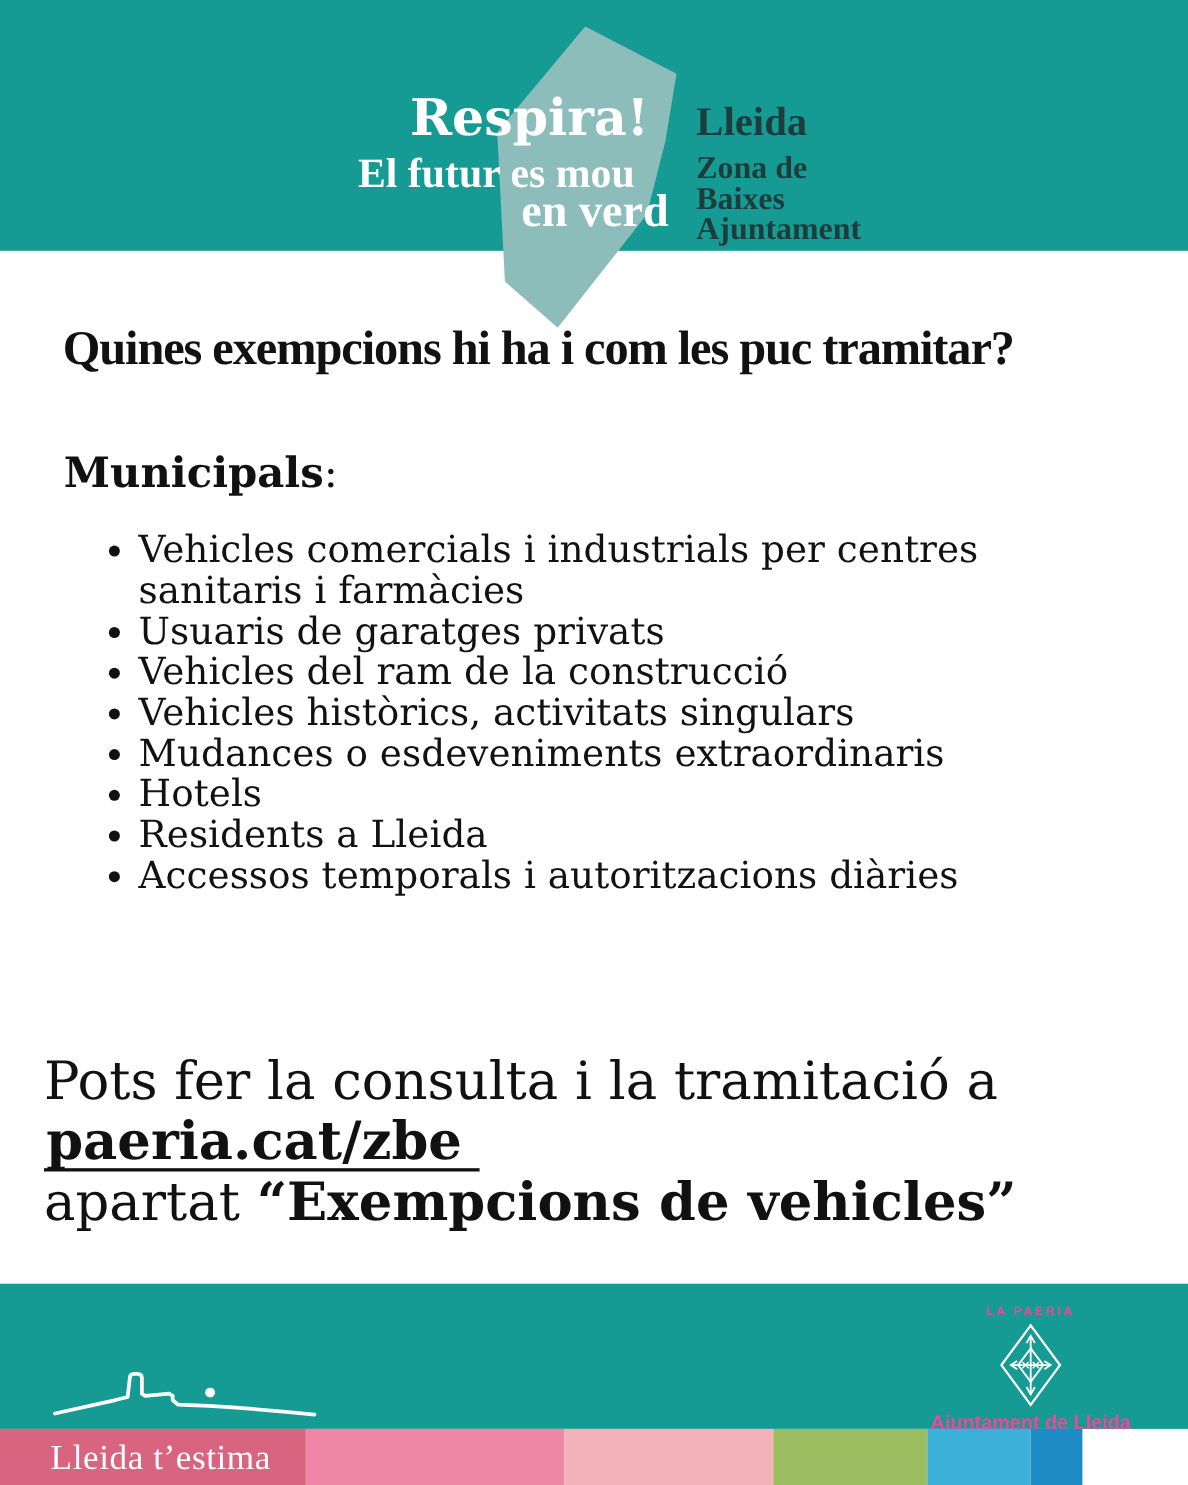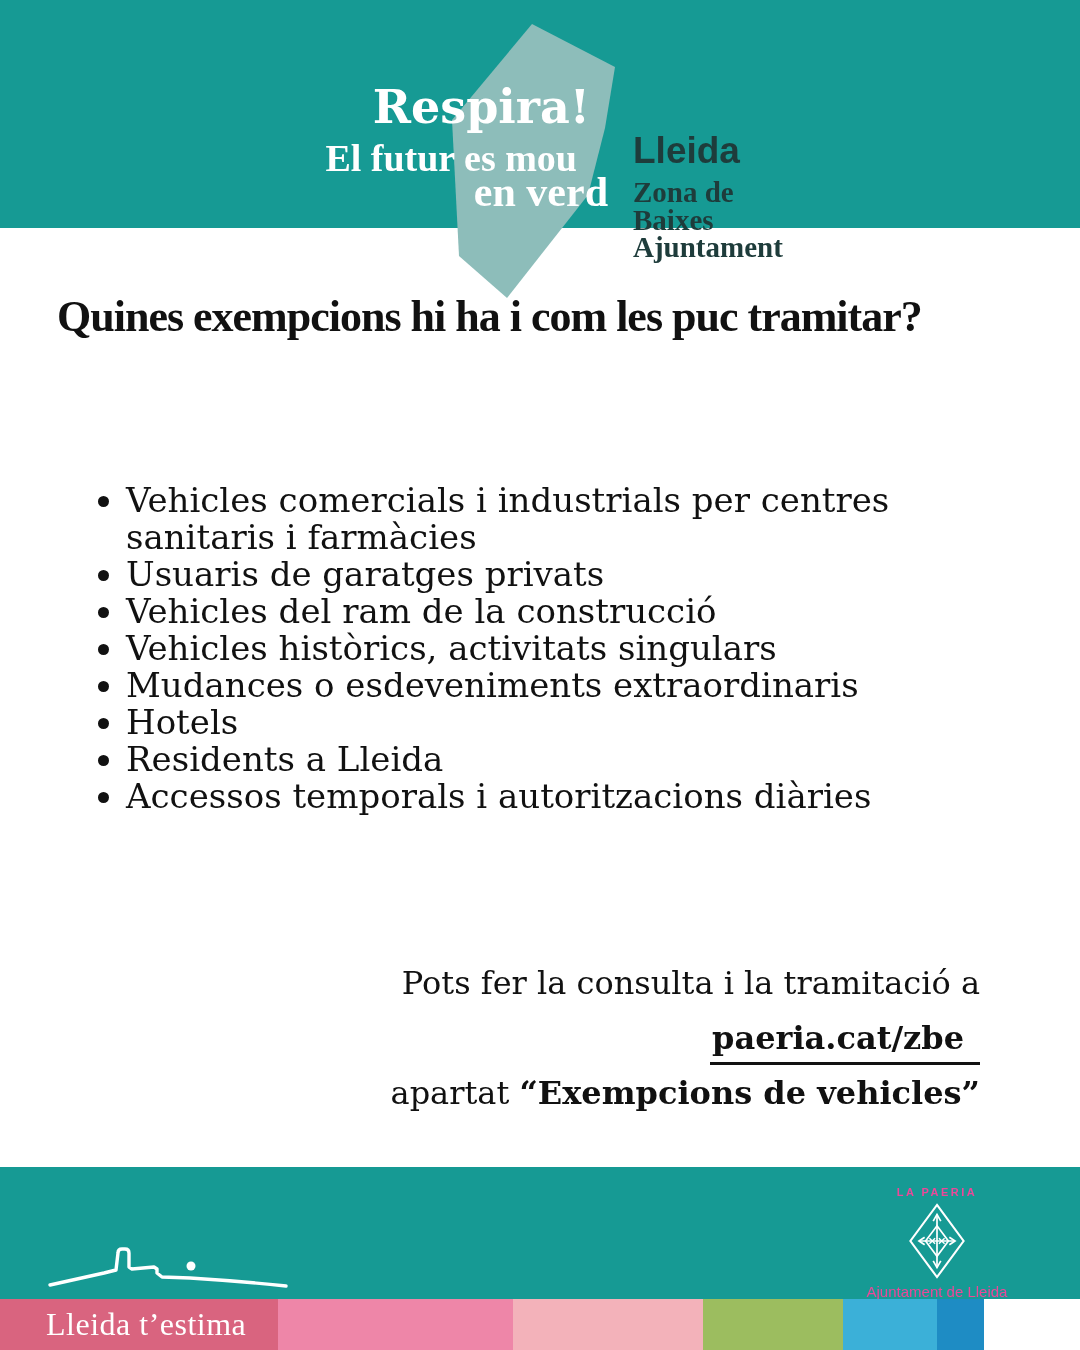--- a/index.html
+++ b/index.html
@@ -15,40 +15,40 @@
   
   .band-top{position:absolute;left:0;top:0;width:1080px;height:228px;}
   .shard-svg{position:absolute;left:0;top:0;width:1080px;height:320px;pointer-events:none;}
   
   .tagline{position:absolute;color:#ffffff;white-space:nowrap;line-height:1;}
   .tagline-1{top:84px;right:490px;font-family:"DejaVu Serif",serif;font-weight:700;font-size:46px;}
   .tagline-2{top:139px;right:503px;font-family:"Liberation Serif",serif;font-weight:700;font-size:38px;}
   .tagline-3{top:171px;right:472px;font-family:"Liberation Serif",serif;font-weight:700;font-size:42px;}
   
   .org{position:absolute;left:633px;top:92px;color:#1e3c3b;}
-  .org-city{font-family:Liberation Sans, sans-serif;font-weight:700;font-size:37px;line-height:40px;margin-bottom:8px;margin-top:39px;}
+  .org-city{font-family:Liberation Serif, serif;font-weight:700;font-size:37px;line-height:40px;margin-bottom:8px;}
   .org-zone{font-family:"Liberation Serif",serif;font-weight:700;font-size:29px;line-height:27.5px;}
   
   .question{position:absolute;left:57px;top:291px;width:990px;font-family:"Liberation Serif",serif;font-weight:700;font-size:44px;letter-spacing:-1px;white-space:nowrap;}
   .section-label{position:absolute;left:58px;top:407px;font-size:38px;}
   .section-label .b{font-weight:700;}
   .section-label .c{font-weight:400;}
   .bullets{position:absolute;left:92px;top:482px;width:880px;margin:0;padding:0 0 0 34px;font-size:34px;line-height:37px;}
   .bullets li{margin:0;padding:0;}
   
-  .cta{position:absolute;left:40px;top:956px;width:940px;text-align:right;font-size:32px;line-height:55px;}
+  .cta{position:absolute;left:40px;top:956px;width:940px;text-align:left;font-size:48px;line-height:55px;}
   .cta .link{font-weight:700;display:inline-block;border-bottom:3px solid #111;padding:0 16px 2px 2px;line-height:44px;}
   .cta .bold{font-weight:700;}
   
   .band-bottom{position:absolute;left:0;top:1167px;width:1080px;height:132px;}
   .skyline{position:absolute;left:48px;top:1236px;width:240px;height:60px;}
   .paeria{position:absolute;left:827px;top:1186px;width:220px;text-align:center;color:#ec4899;}
   .paeria-top{font-family:"Liberation Sans",sans-serif;font-weight:700;font-size:11px;letter-spacing:2.5px;}
   .paeria-emblem{display:block;margin:5px auto 4px auto;width:58px;height:76px;}
-  .paeria-name{font-family:"Liberation Sans",sans-serif;font-weight:400;font-size:15px;white-space:nowrap;}
+  .paeria-name{font-family:"Liberation Sans",sans-serif;font-weight:700;font-size:18px;white-space:nowrap;}
   
   .strip{position:absolute;left:0;top:1299px;width:984px;height:51px;display:flex;}
   .seg{height:100%;}
   .seg1{width:28.24%;}
   .seg2{width:23.89%;}
   .seg3{width:19.35%;}
   .seg4{width:14.17%;}
   .seg5{width:9.54%;}
   .seg6{width:4.81%;}
   .slogan{font-family:"Liberation Serif",serif;font-weight:400;font-size:32px;color:#ffffff;line-height:51px;padding-left:46px;white-space:nowrap;letter-spacing:0.5px;}
@@ -70,20 +70,23 @@
 
   <div class="org">
     <div class="org-city">Lleida</div>
     <div class="org-zone">Zona de</div>
     <div class="org-zone">Baixes</div>
     <div class="org-zone">Ajuntament</div>
   </div>
 
   <div class="question">Quines exempcions hi ha i com les puc tramitar?</div>
 
+  <div class="section-label">
+    <span class="b">Municipals</span><span class="c">:</span>
+  </div>
 
   <ul class="bullets">
       <li>Vehicles comercials i industrials per centres sanitaris i farmàcies</li>
       <li>Usuaris de garatges privats</li>
       <li>Vehicles del ram de la construcció</li>
       <li>Vehicles històrics, activitats singulars</li>
       <li>Mudances o esdeveniments extraordinaris</li>
       <li>Hotels</li>
       <li>Residents a Lleida</li>
       <li>Accessos temporals i autoritzacions diàries</li>

